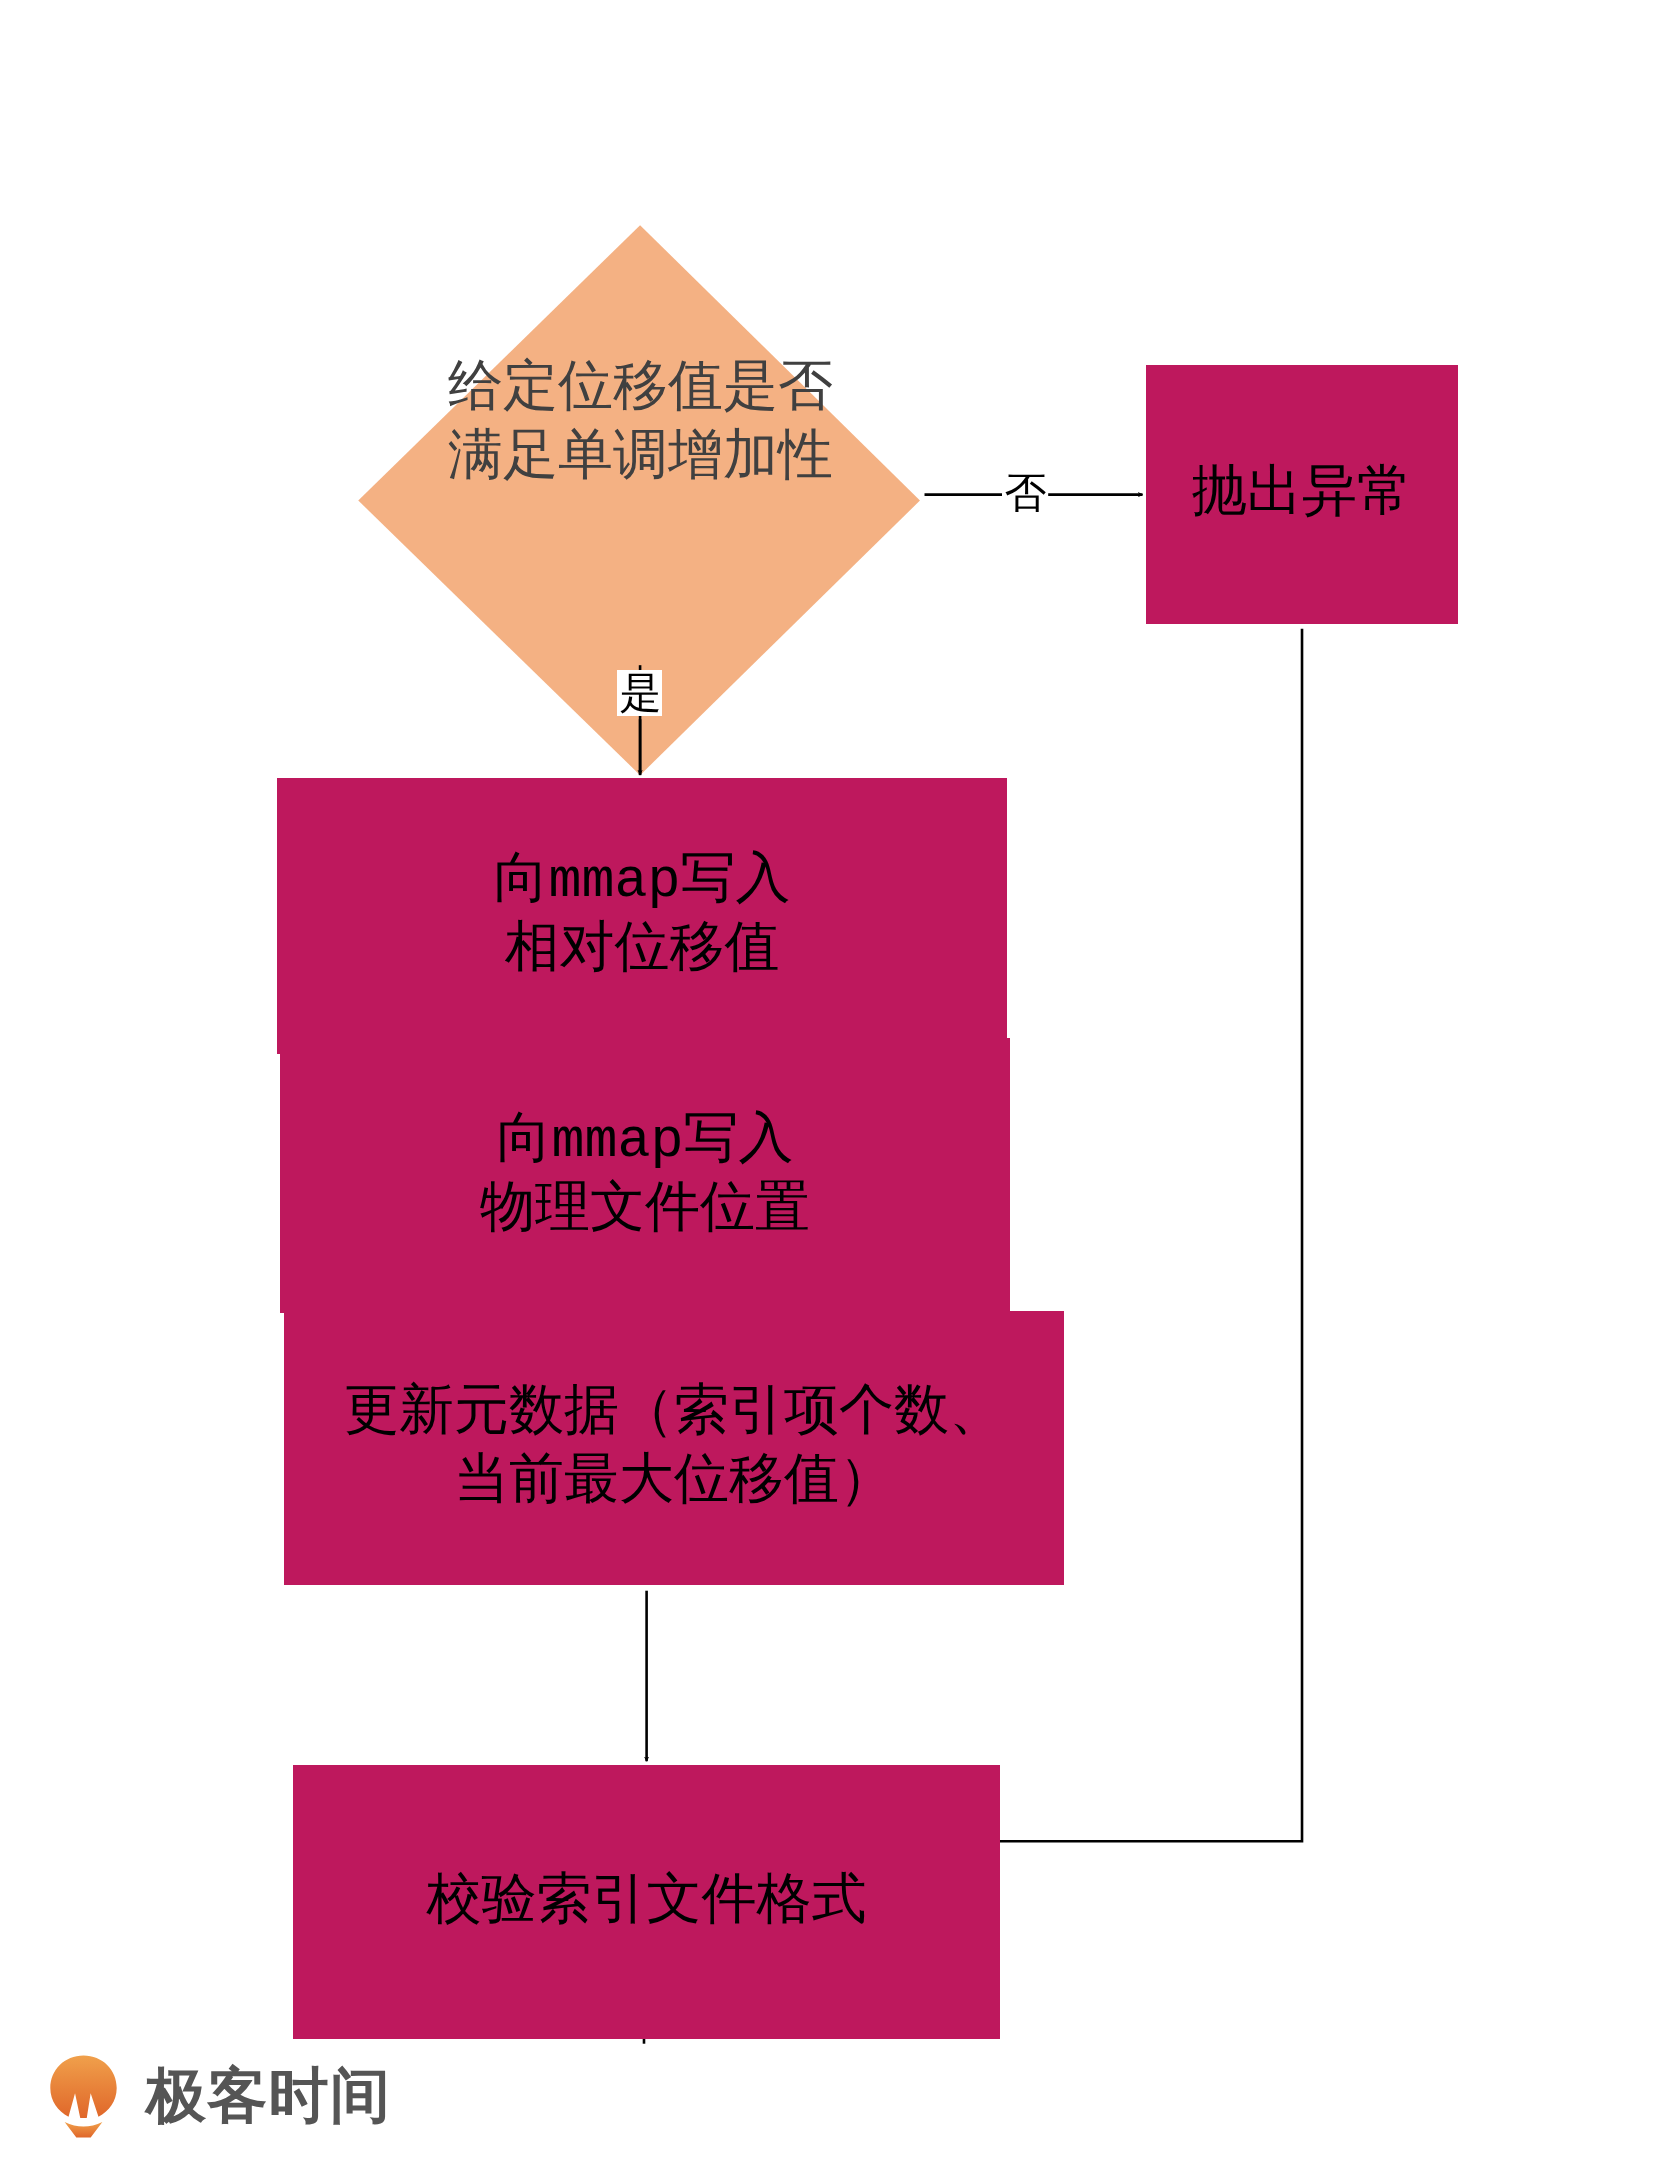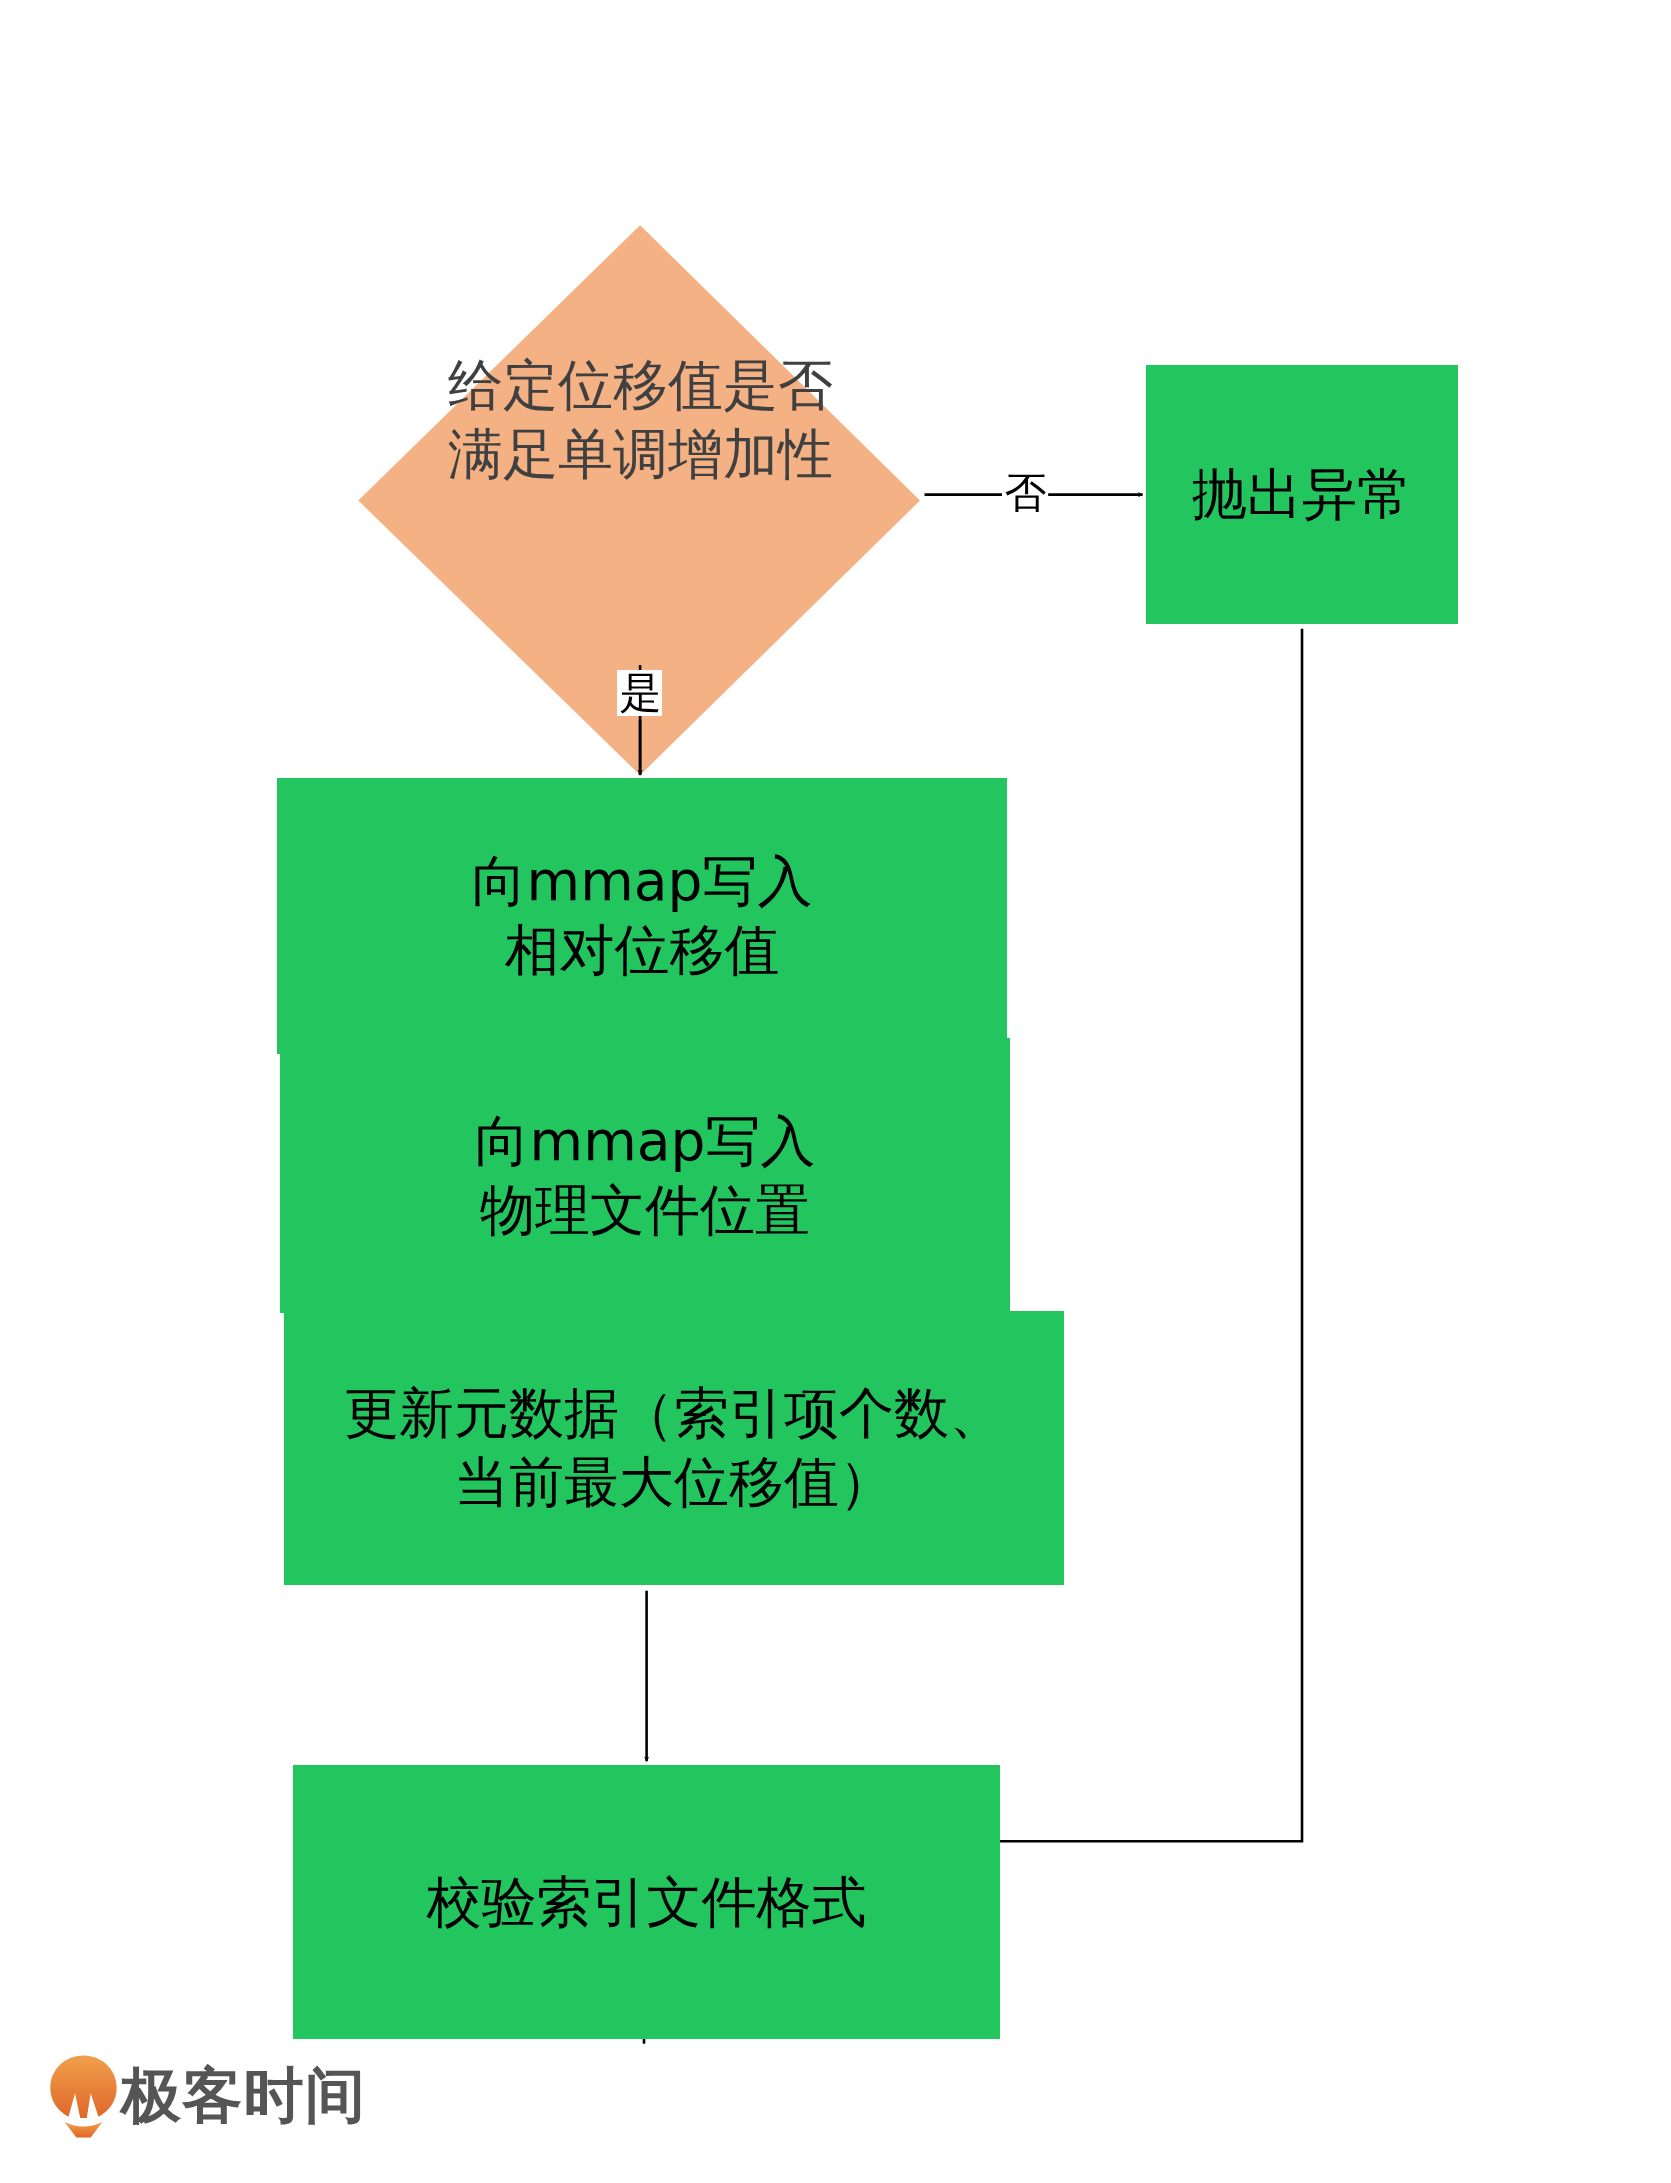--- a/index.html
+++ b/index.html
@@ -1,27 +1,27 @@
 <!DOCTYPE html>
 <html style="font-size:10.4px"><head>
 <meta charset="utf-8">
 <style>
   html, body { margin: 0; padding: 0; background: #ffffff; }
   body { width: 1672px; height: 2183px; position: relative; overflow: hidden;
          font-family: "DejaVu Sans", "Liberation Sans", sans-serif; }
   #canvas { position: absolute; left: 0; top: 0; }
-  .box { position: absolute; background: #22c55e; display: flex; align-items: center;
+  .box { position: absolute; background: #be185d; display: flex; align-items: center;
          justify-content: center; text-align: center; color: #000; font-size: 55px;
-         line-height: 69px; white-space: pre-line; }
+         line-height: 69px; white-space: pre-line; font-family: Liberation Mono, monospace; }
   .diamond-text { position: absolute; display: flex; align-items: center; justify-content: center;
          text-align: center; color: #404040; font-size: 55px; line-height: 69px; white-space: pre-line; }
   .edge-label { position: absolute; background: #fff; font-size: 42px; line-height: 46px; color: #000;
          text-align: center; padding: 0 2.6px; }
   .logo { position: absolute; left: 49px; top: 2054px; display: flex; align-items: center; }
-  .logo-text { font-size: 60px; color: #555555; font-weight: bold; margin-left: 3px; letter-spacing: 1.3px; }
+  .logo-text { font-size: 60px; color: #555555; font-weight: bold; margin-left: 28px; letter-spacing: 1.3px; }
 </style>
 </head>
 <body>
 
 <svg id="canvas" width="1672" height="2183" viewBox="0 0 2568 3354">
   <defs>
     <marker id="arrow" viewBox="0 0 20 20" refX="18" refY="10" markerWidth="8" markerHeight="8" orient="auto" markerUnits="userSpaceOnUse">
       <path d="M0,0 L20,10 L0,20 L6,10 Z" fill="#000"></path>
     </marker>
   </defs>

